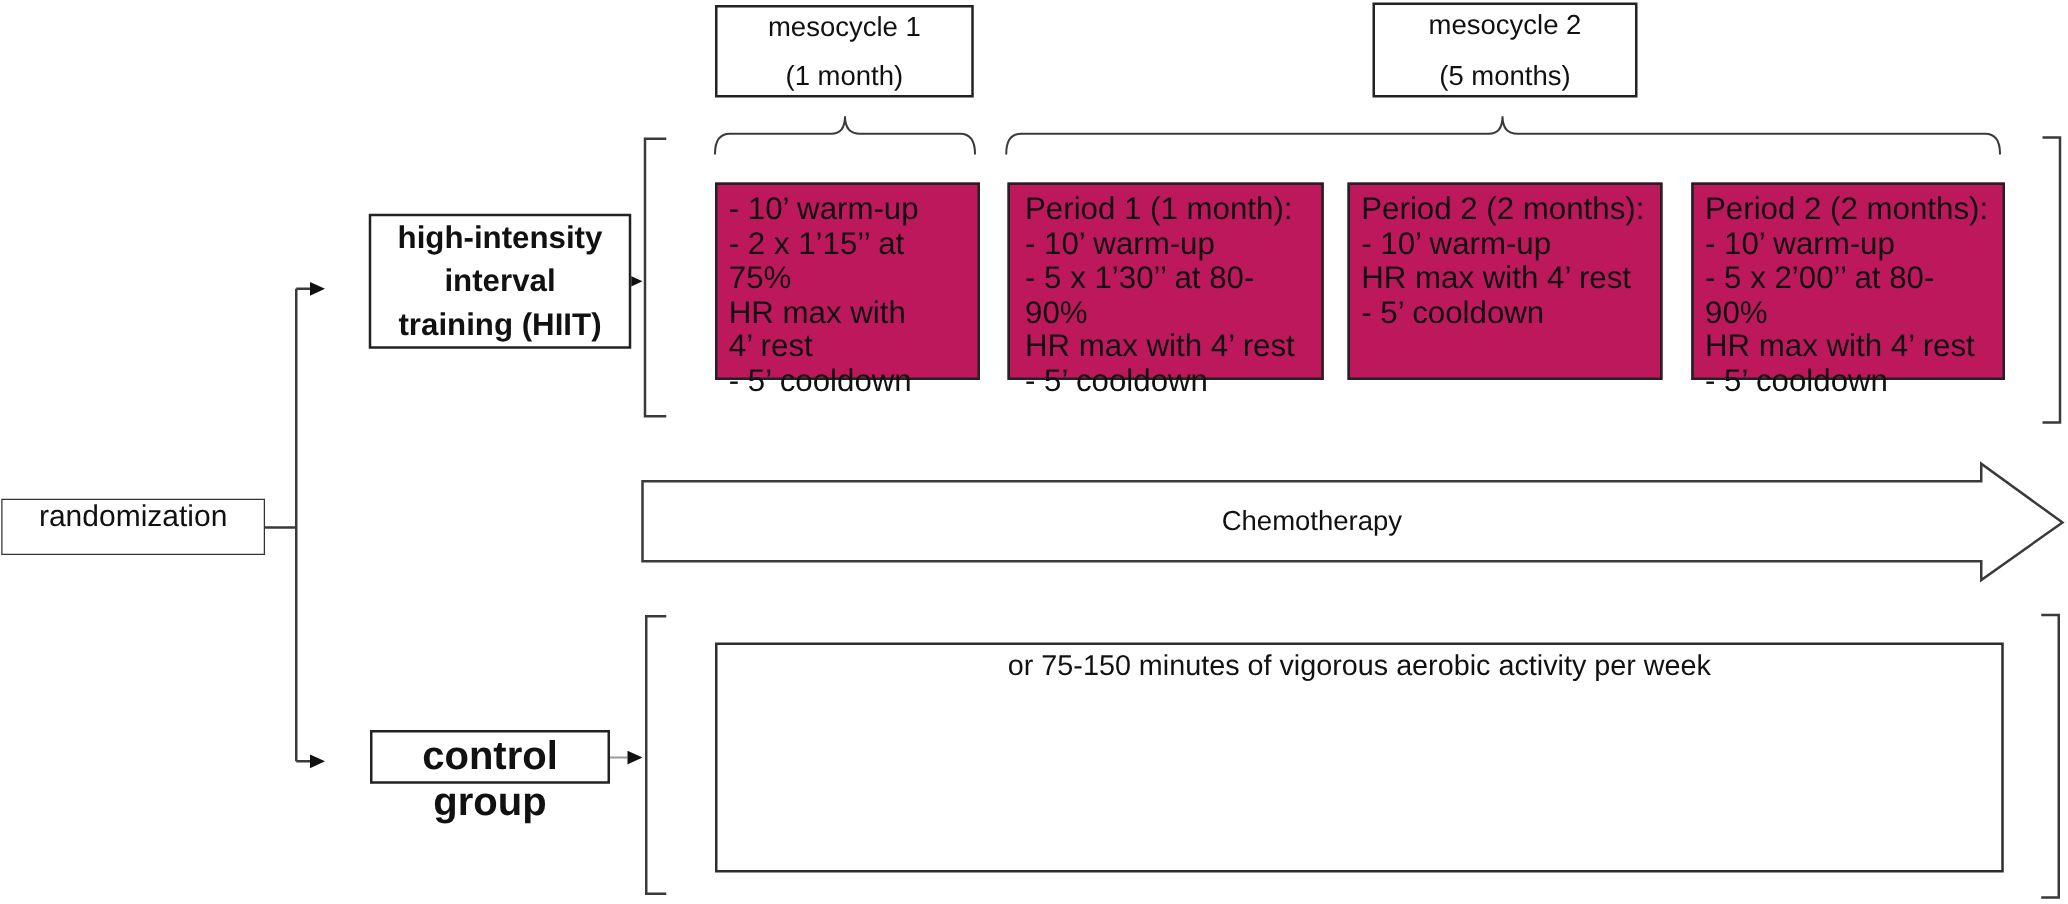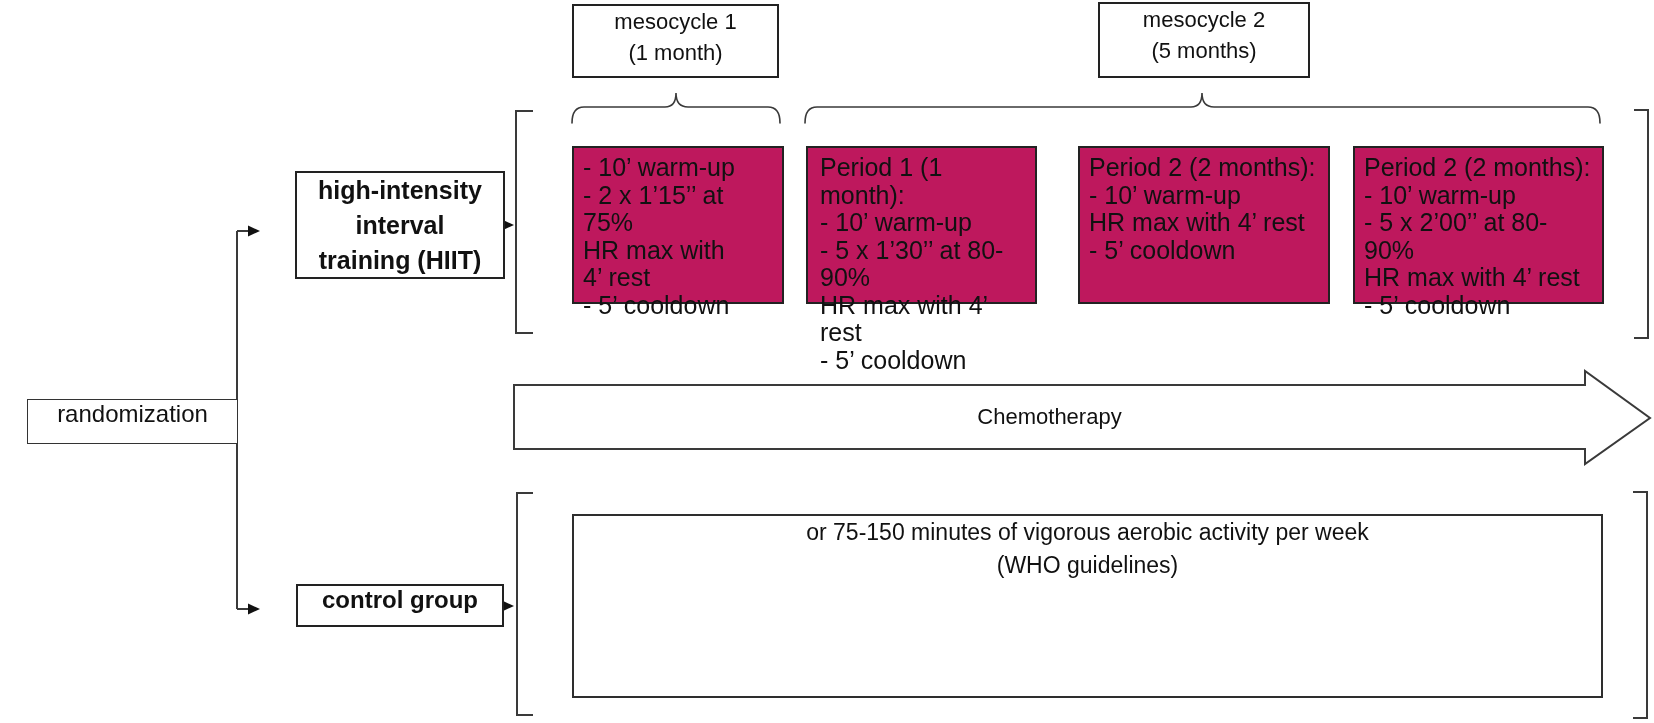--- a/index.html
+++ b/index.html
@@ -24,57 +24,56 @@
     height: 723px;
   }
   .box {
     position: absolute;
     background: #ffffff;
     border: 2px solid #222222;
     box-sizing: border-box;
     display: flex;
     flex-direction: column;
     align-items: center;
-    justify-content: flex-start;
+    justify-content: space-between;
     text-align: center;
   }
   .box--thin { border-width: 1.5px; border-color: #333333; }
   .label-box { font-weight: bold; margin-left: 32px; }
   .randomization {
     left: 1px; top: 399px; width: 211px; height: 45px;
     font-size: 24px;
-    margin-left: 26px;
   }
   .hiit {
     left: 263px; top: 171px; width: 210px; height: 108px;
     font-size: 25px; line-height: 35px;
   }
   .control {
-    left: 264px; top: 584px; width: 208px; height: 43px;
-    font-size: 24px;
+    left: 264px; top: 584px; width: 192px; height: 43px;
+    font-size: 32px;
   }
   .mesocycle {
     font-size: 22px; line-height: 31px;
   }
   .mesocycle-1 { left: 572px; top: 4px; width: 207px; height: 74px; }
   .mesocycle-2 { left: 1098px; top: 2px; width: 212px; height: 76px; }
   .session {
     position: absolute;
     top: 146px;
     height: 158px;
     background: #be185d;
     border: 2px solid #222222;
     box-sizing: border-box;
     font-size: 25px;
     line-height: 27.5px;
     padding: 6px 9px;
     text-align: left;
   }
   .session-1 { left: 572px; width: 212px; }
-  .session-2 { left: 806px; width: 231px; padding-left: 12px; }
+  .session-2 { left: 806px; width: 253px; padding-left: 12px; }
   .session-3 { left: 1078px; width: 252px; }
   .session-4 { left: 1353px; width: 251px; }
   .who {
     left: 572px; top: 514px; width: 1031px; height: 184px;
     font-size: 23px; line-height: 33px;
     border-color: #2e2e2e;
   }
   .chemo-label {
     position: absolute;
     left: 514px; top: 400px; width: 1071px;
@@ -166,16 +165,15 @@
     <div>- 10’ warm-up</div>
     <div>- 5 x 2’00’’ at 80-90%</div>
     <div>HR max with 4’ rest</div>
     <div>- 5’ cooldown</div>
   </div>
 
   <div class="chemo-label">Chemotherapy</div>
 
   <div class="box who">
     <div>or 75-150 minutes of vigorous aerobic activity  per week</div>
-    <div>(WHO guidelines)</div>
   </div>
 
 </div>
 
 </body></html>

